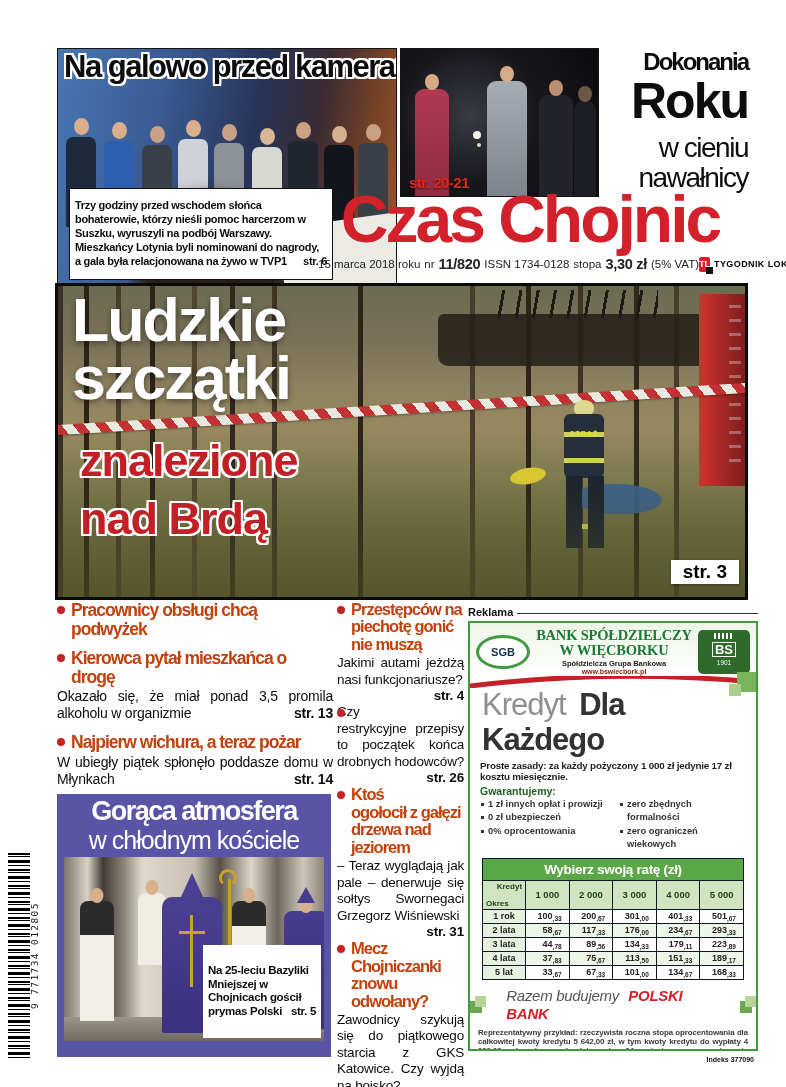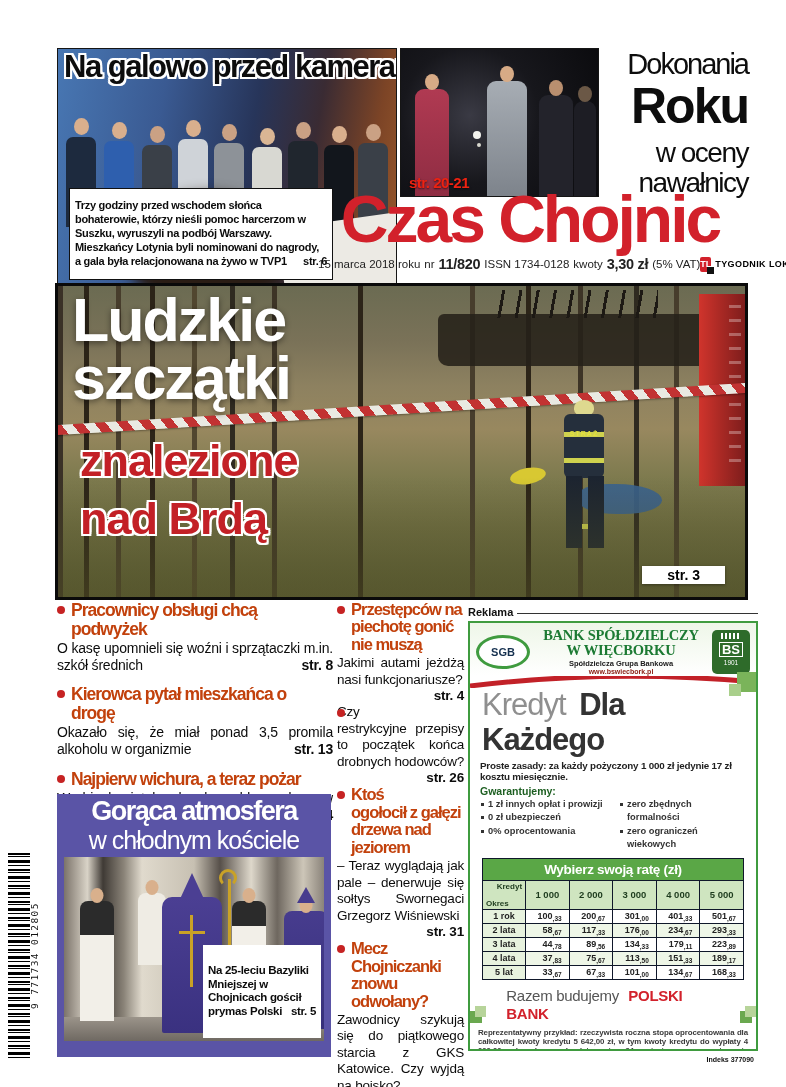--- a/index.html
+++ b/index.html
@@ -35,21 +35,21 @@
   .s-fig::before{content:"";position:absolute;left:50%;top:-15px;transform:translateX(-50%);width:14px;height:16px;border-radius:50%;background:#d7ab86;}
   .s-woman{left:14px;top:40px;width:34px;height:108px;background:linear-gradient(#b03a52,#8e2c42);}
   .s-man{left:86px;top:32px;width:40px;height:116px;background:linear-gradient(#a7adb4,#7d838b);}
   .s-man2{left:138px;top:46px;width:34px;height:102px;background:#23232b;}
   .s-man2::before{background:#b98f6f;}
   .s-dim{left:173px;top:52px;width:22px;height:96px;background:#1d1d24;}
   .s-dim::before{background:#6b5846;}
   .s-flower{position:absolute;left:72px;top:82px;width:8px;height:8px;border-radius:50%;background:#f3f3ee;box-shadow:2px 10px 0 -2px #d8d8cf;}
   .tr-pageref{position:absolute;left:8px;bottom:5px;color:#ee2211;font-weight:bold;font-size:15px;letter-spacing:-0.5px;text-shadow:0 1px 2px rgba(0,0,0,.6);}
   .tr-headline{position:absolute;left:555px;top:50px;width:193px;text-align:right;color:#0d0d0d;line-height:1;}
-  .trh1{font-size:29px;font-weight:normal;letter-spacing:-2px;white-space:nowrap;}
+  .trh1{font-size:24px;font-weight:bold;letter-spacing:-2px;white-space:nowrap;}
   .trh2{font-size:50px;font-weight:bold;letter-spacing:-2px;margin-top:2px;}
   .trh3{font-size:28px;font-weight:normal;letter-spacing:-1.5px;margin-top:8px;}
   .trh4{font-size:28px;font-weight:normal;letter-spacing:-1.5px;margin-top:2px;}
 
   
   .mast-title{position:absolute;left:312px;top:186px;width:436px;margin:0;font-size:66px;font-weight:bold;
      letter-spacing:-3px;line-height:1;color:#d2212b;text-align:center;white-space:nowrap;}
   .dateline{position:absolute;left:318px;top:256px;width:430px;display:flex;align-items:center;font-size:11.5px;color:#222;white-space:nowrap;}
   .dateline .gap{margin-left:4px;}
   .dl-big{font-weight:bold;font-size:14.5px;letter-spacing:-0.3px;}
@@ -82,21 +82,21 @@
                 linear-gradient(180deg,transparent 0 48px,#cfd24e 48px 53px,transparent 53px);
      background-blend-mode:normal;}
   .bag{position:absolute;left:452px;top:182px;width:36px;height:16px;background:#d8c832;border-radius:50%;transform:rotate(-10deg);}
   .tarp{position:absolute;left:520px;top:198px;width:84px;height:30px;background:#39628f;border-radius:40% 60% 50% 50%;opacity:.9;}
   .grass{position:absolute;left:0;bottom:0;width:100%;height:120px;background:linear-gradient(180deg,rgba(90,88,40,0) 0%,rgba(80,78,36,.55) 100%);}
   .mh-white{position:absolute;left:14px;top:6px;font-size:61px;font-weight:bold;letter-spacing:-2px;line-height:.95;color:#fff;
      text-shadow:0 2px 6px rgba(0,0,0,.45);margin:0;}
   .mh-red{position:absolute;left:22px;top:146px;font-size:45px;font-weight:bold;letter-spacing:-1px;line-height:1.28;color:#c32026;margin:0;
      text-shadow:-2px -2px 0 #fff,2px -2px 0 #fff,-2px 2px 0 #fff,2px 2px 0 #fff,0 -2px 0 #fff,0 2px 0 #fff,-2px 0 0 #fff,2px 0 0 #fff;}
   .mh-credit{position:absolute;left:39px;top:274px;font-size:12px;font-weight:bold;color:#f5f5f0;text-shadow:0 1px 2px #000;margin-top:40px;}
-  .mh-ref{position:absolute;right:20px;bottom:13px;background:#fff;color:#000;font-size:14px;font-weight:bold;padding:1px 25px;box-shadow:0 1px 3px rgba(0,0,0,.4);}
+  .mh-ref{position:absolute;right:6px;bottom:13px;background:#fff;color:#000;font-size:19px;font-weight:bold;padding:1px 12px;box-shadow:0 1px 3px rgba(0,0,0,.4);}
 
   
   .col-left{position:absolute;left:57px;top:601px;width:276px;}
   .col-mid{position:absolute;left:337px;top:601px;width:127px;}
   .brief{margin-bottom:11px;}
   .col-mid .brief{margin-bottom:16px;}
   .brief-title{position:relative;padding-left:14px;margin:0 0 2px 0;font-size:17.5px;font-weight:bold;letter-spacing:-1px;line-height:1.06;color:#c2410c;}
   .col-mid .brief-title{font-size:16.5px;}
   .bullet{position:absolute;left:0;top:5px;width:8px;height:8px;border-radius:50%;background:#c62323;}
   .brief-body{font-size:14px;line-height:1.22;letter-spacing:-0.2px;text-align:justify;color:#0c0c0c;}
@@ -133,21 +133,21 @@
   .ad-label-row{display:flex;align-items:center;font-size:11px;font-weight:bold;color:#111;}
   .ad-line{flex:1;border-top:1px solid #333;margin-left:4px;margin-top:2px;}
   .ad-box{position:relative;margin-top:3px;border:2px solid #3f9b3f;background:#fff;height:430px;overflow:hidden;box-sizing:border-box;}
   .bank-head{display:flex;align-items:center;padding:5px 6px 0;background:linear-gradient(180deg,#eef6e8,#ffffff);}
   .sgb-logo{width:48px;height:28px;border:3px solid #3f9b3f;border-radius:50%;background:#fff;display:flex;align-items:center;justify-content:center;
      font-size:11px;font-weight:bold;color:#15304f;flex:0 0 auto;}
   .bank-name{flex:1;text-align:center;font-family:"Liberation Serif",serif;}
   .bn1,.bn2{font-size:14.5px;font-weight:bold;color:#1c7a33;letter-spacing:-0.2px;line-height:1.05;}
   .bn-group{font-family:"Liberation Sans",sans-serif;font-size:7.5px;font-weight:bold;color:#1a1a1a;margin-top:1px;}
   .bn-site{font-family:"Liberation Sans",sans-serif;font-size:7px;font-weight:bold;color:#8a1d12;}
-  .bs-logo{width:38px;height:44px;background:#2e6b2a;border-radius:5px;color:#fff;text-align:center;flex:0 0 auto;padding-top:3px;box-sizing:border-box;}
+  .bs-logo{width:52px;height:44px;background:#2e6b2a;border-radius:5px;color:#fff;text-align:center;flex:0 0 auto;padding-top:3px;box-sizing:border-box;}
   .bs-bars{width:20px;height:6px;margin:0 auto 1px;background:repeating-linear-gradient(90deg,#fff 0 2px,transparent 2px 4px);}
   .bs-txt{font-size:13px;font-weight:bold;line-height:1;border:1px solid #fff;display:inline-block;padding:0 2px;}
   .bs-year{font-size:6.5px;line-height:1.4;}
   .swoosh{display:block;margin-top:1px;}
   .kredyt-row{position:relative;padding:0 12px;font-size:31px;letter-spacing:-1px;line-height:1.1;}
   .kr-light{color:#8f8f8f;font-weight:normal;}
   .kr-bold{color:#333;font-weight:bold;margin-left:6px;}
   .ksq1{position:absolute;right:-1px;top:-16px;width:20px;height:20px;background:#7ab45a;}
   .ksq2{position:absolute;right:15px;top:-4px;width:12px;height:12px;background:#a9cf8b;}
   .ad-terms{padding:3px 10px 0;font-size:9.8px;font-weight:bold;color:#222;letter-spacing:-0.2px;}
@@ -163,21 +163,21 @@
   .rt-head th{background:#cfe5c0;color:#1d3b1d;font-size:9.5px;font-weight:bold;text-align:center;padding:3px 0;width:43px;}
   .rt-corner{position:relative;width:46px;height:22px;
      background-color:#cfe5c0;
      background-image:linear-gradient(to bottom right,transparent 48.5%,#8bbd74 48.5%,#8bbd74 51.5%,transparent 51.5%);}
   .c-top{position:absolute;top:1px;right:3px;font-size:8px;}
   .c-bot{position:absolute;bottom:1px;left:3px;font-size:8px;}
   .rt-label{background:#e7f2de;font-size:9px;font-weight:bold;text-align:center;padding:1.5px 0;color:#222;}
   .rt-val{background:#fff;text-align:right;padding:1.5px 7px 1.5px 0;font-size:9px;font-weight:bold;color:#222;}
   .rate-table tbody tr:nth-child(even) .rt-val{background:#eef6e7;}
   .dec{font-size:6.5px;position:relative;top:2px;}
-  .slogan{margin-top:7px;display:flex;align-items:flex-end;justify-content:center;gap:20px;}
+  .slogan{margin-top:7px;display:flex;align-items:center;justify-content:center;gap:20px;font-style:italic;}
   .sqpair{position:relative;width:17px;height:17px;}
   .sqpair::before{content:"";position:absolute;left:0;bottom:0;width:12px;height:12px;background:#6aa84f;}
   .sqpair::after{content:"";position:absolute;right:0;top:0;width:11px;height:11px;background:#b7d49a;}
   .sl-light{font-size:15px;color:#555;letter-spacing:-0.3px;}
   .sl-bold{font-size:15px;font-weight:bold;color:#d2212b;margin-left:5px;letter-spacing:-0.3px;}
   .fineprint{margin:5px 8px 0;font-size:7.9px;font-weight:bold;color:#3a3a3a;text-align:justify;line-height:1.18;letter-spacing:-0.1px;}
   .indeks{margin-top:5px;text-align:right;font-size:7px;font-weight:bold;color:#111;padding-right:4px;}
 </style>
 </head>
 <body>
@@ -206,31 +206,31 @@
     <div class="s-fig s-man"></div>
     <div class="s-fig s-man2"></div>
     <div class="s-fig s-dim"></div>
     <div class="s-flower"></div>
     <span class="tr-pageref">str. 20-21</span>
   </section>
 
   <section class="tr-headline">
     <div class="trh1">Dokonania</div>
     <div class="trh2">Roku</div>
-    <div class="trh3">w oceny</div>
+    <div class="trh3">w cieniu</div>
     <div class="trh4">nawałnicy</div>
   </section>
 
   <h1 class="mast-title">Czas Chojnic</h1>
   <div class="dateline">
     <span>15 marca 2018 roku</span>
     <span class="gap">nr</span>
     <span class="gap dl-big">11/820</span>
     <span class="gap">ISSN 1734-0128</span>
-    <span class="gap">kwoty</span>
+    <span class="gap">stopa</span>
     <span class="gap dl-big">3,30 zł</span>
     <span class="gap">(5% VAT)</span>
     <span class="dl-spacer"></span>
     <span class="tl-logo">TL</span>
     <span class="mast-logo-text">TYGODNIK LOKALNY</span>
   </div>
 
   <section class="main-photo">
     <div class="trees"></div>
     <div class="boat"></div>
@@ -253,21 +253,20 @@
       <div>znalezione</div>
       <div>nad Brdą</div>
     </h3>
     <div class="mh-credit">tekst i fot. Monika Niemczyk</div>
     <div class="mh-ref">str. 3</div>
   </section>
 
   <section class="col-left">
     <article class="brief">
       <h4 class="brief-title"><span class="bullet"></span><span>Pracownicy obsługi chcą podwyżek</span></h4>
-      <div class="brief-body"><span>O kasę upomnieli się woźni i sprzątaczki m.in. szkół średnich</span><span class="pref">str. 8</span></div>
     </article>
     <article class="brief">
       <h4 class="brief-title"><span class="bullet"></span><span>Kierowca pytał mieszkańca o drogę</span></h4>
       <div class="brief-body"><span>Okazało się, że miał ponad 3,5 promila alkoholu w organizmie</span><span class="pref">str. 13</span></div>
     </article>
     <article class="brief">
       <h4 class="brief-title"><span class="bullet"></span><span>Najpierw wichura, a teraz pożar</span></h4>
       <div class="brief-body"><span>W ubiegły piątek spłonęło poddasze domu w Młynkach</span><span class="pref">str. 14</span></div>
     </article>
   </section>

